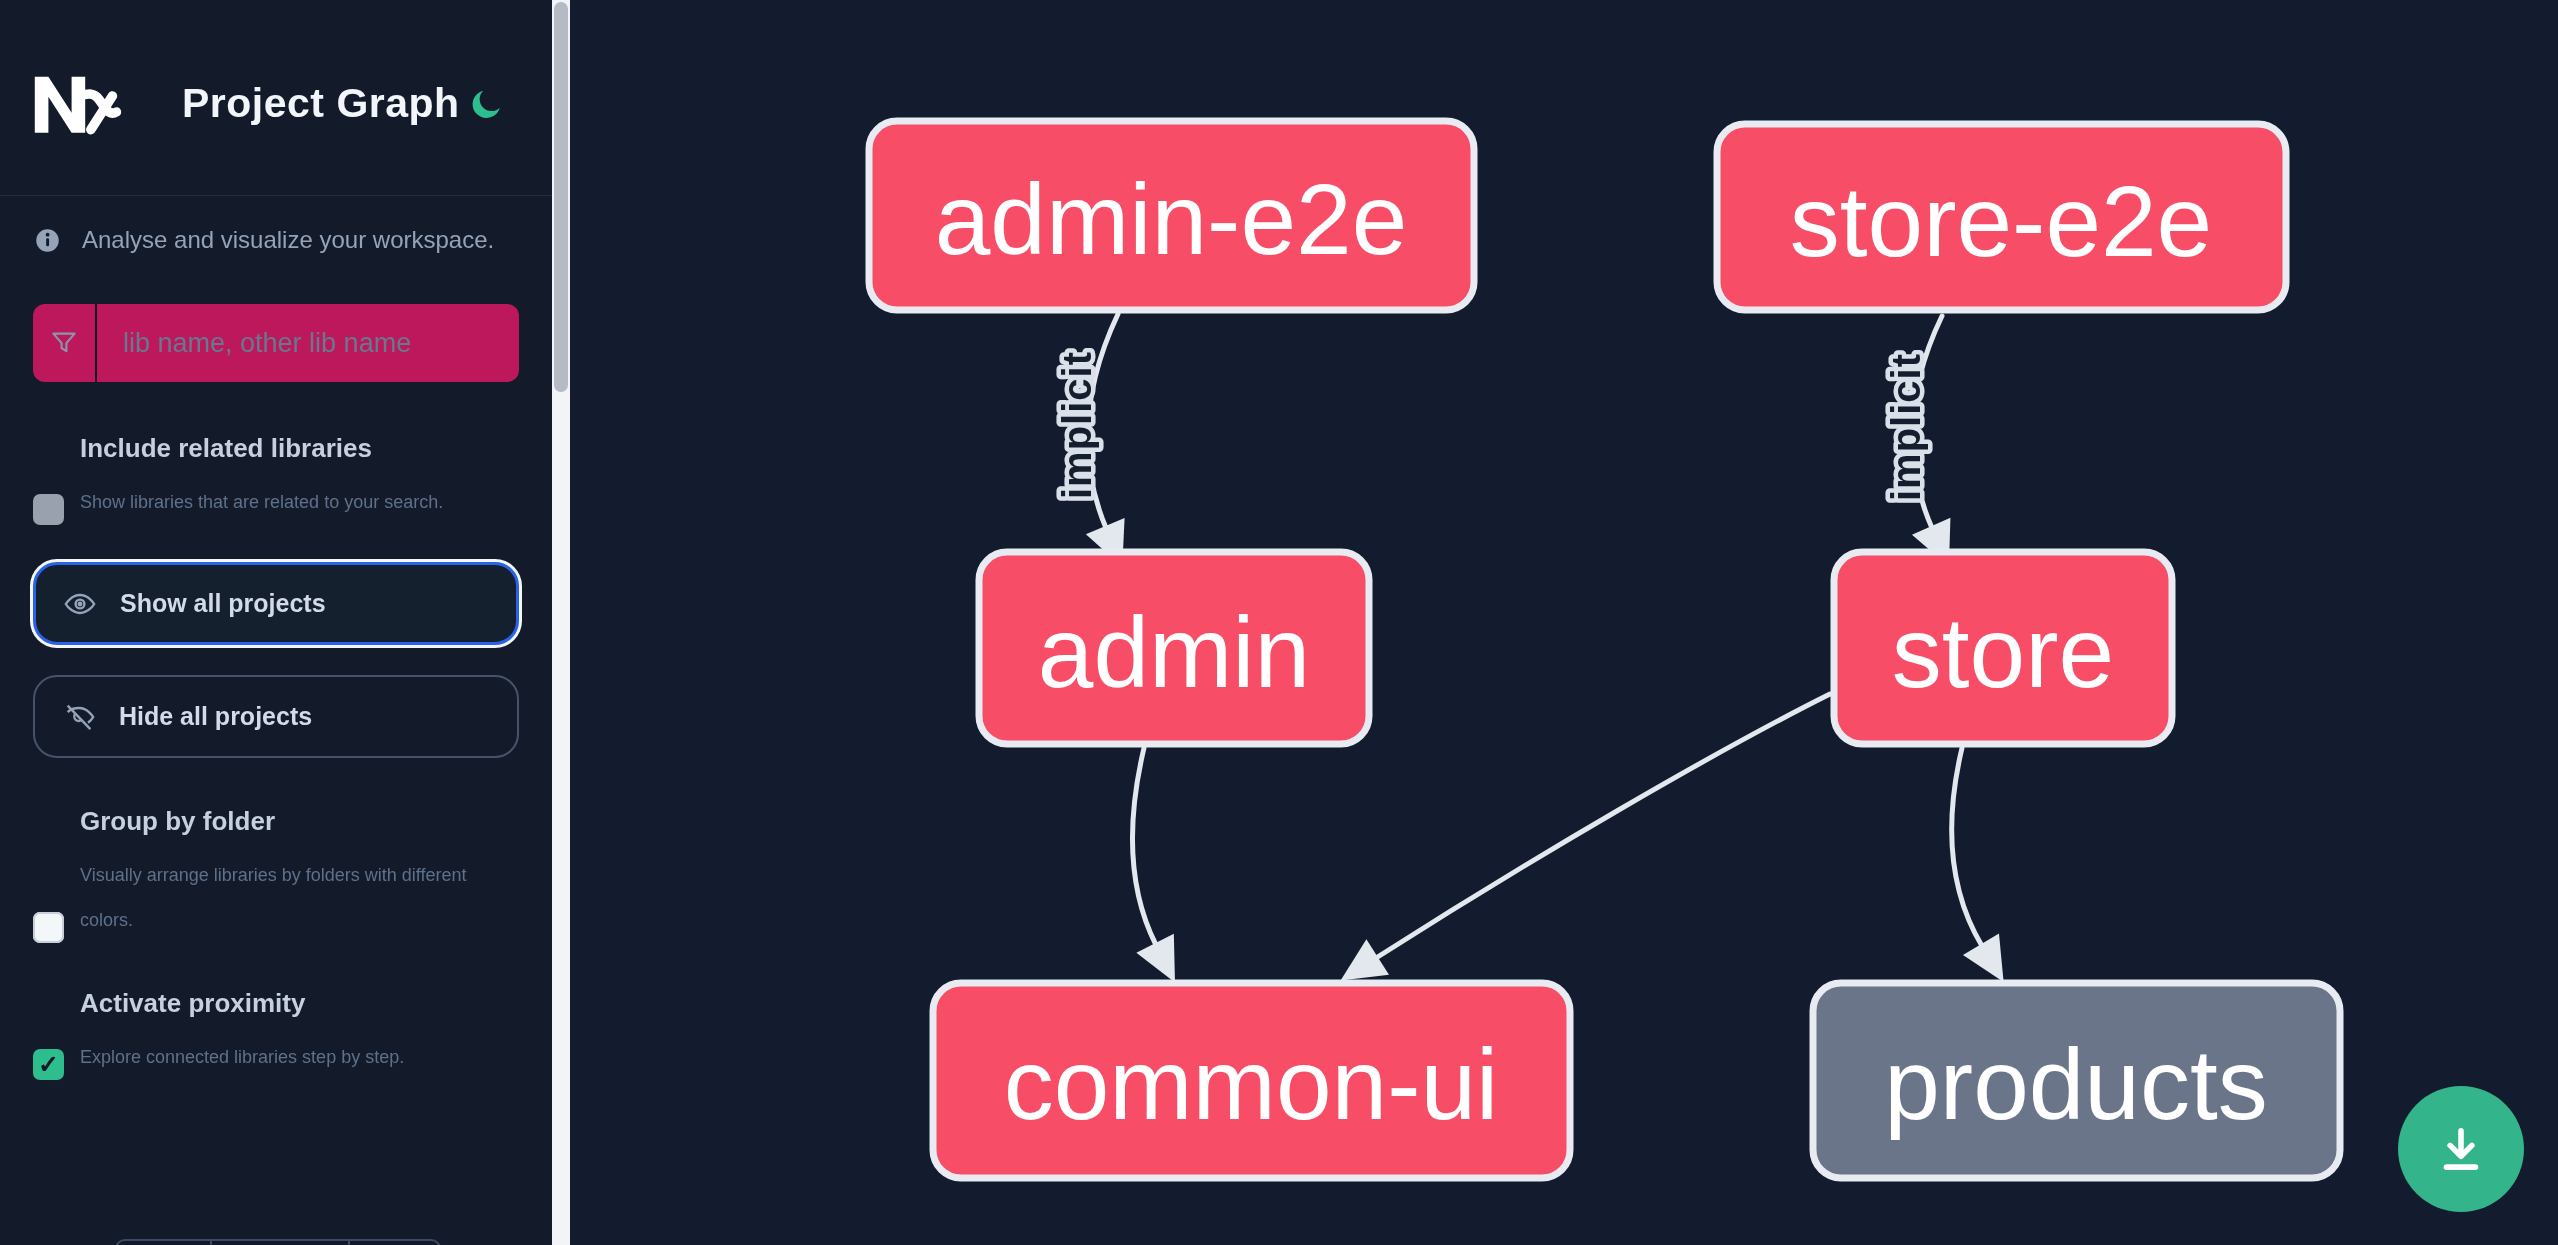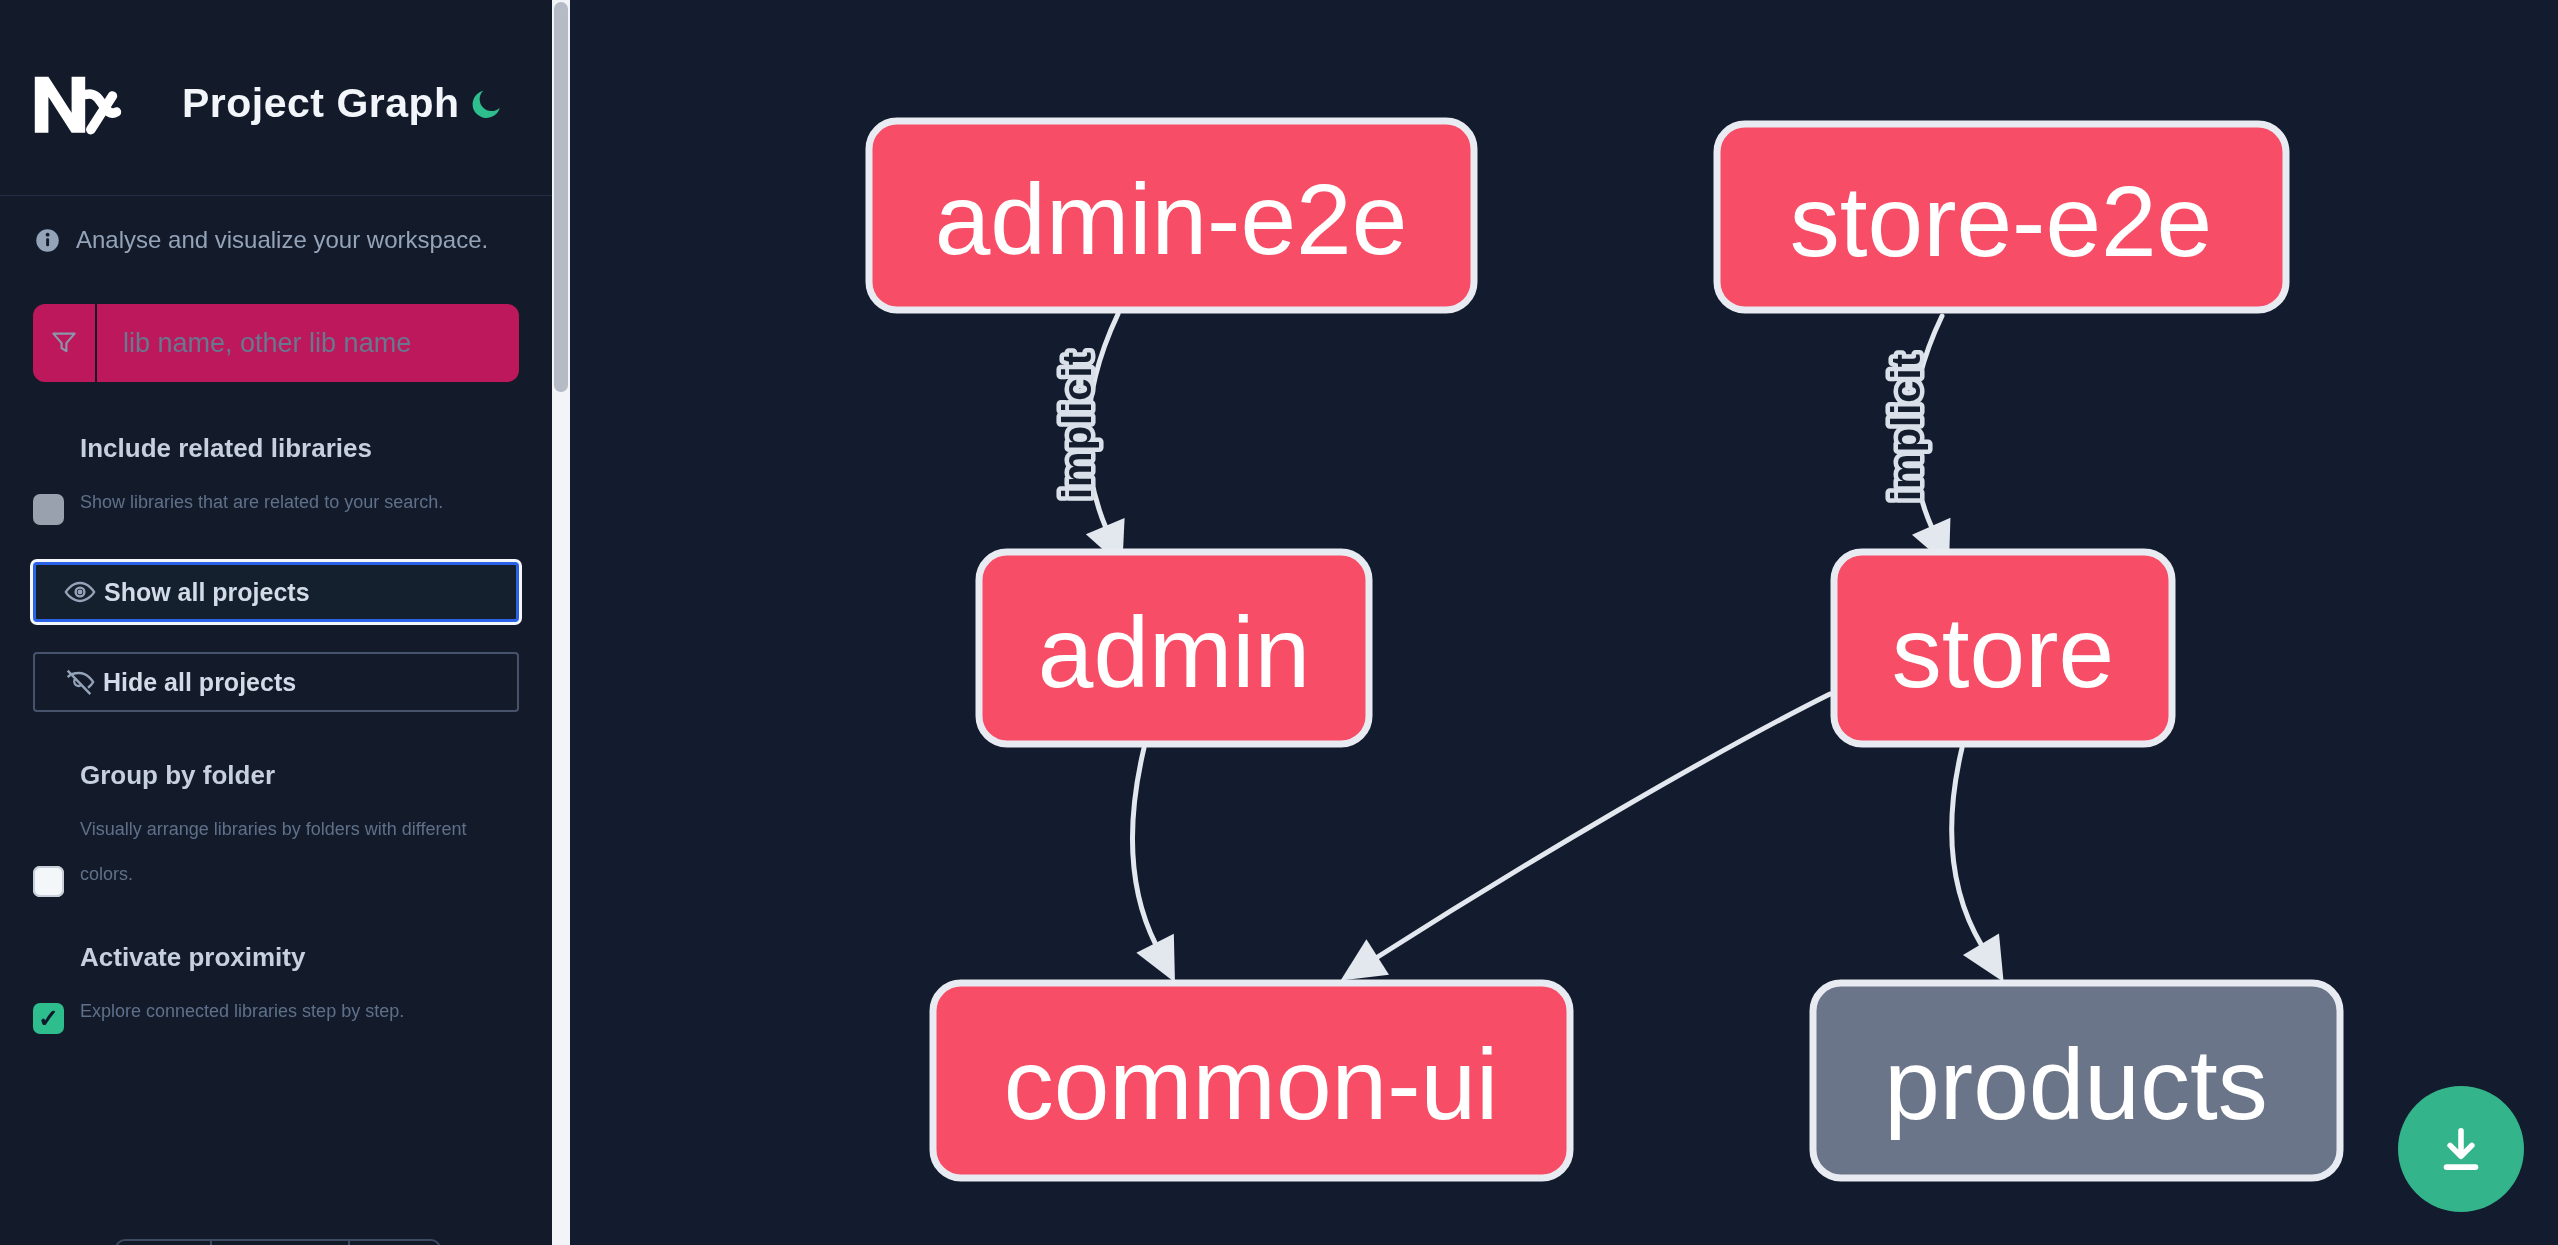--- a/index.html
+++ b/index.html
@@ -23,21 +23,21 @@
   
   .sidebar { position:absolute; left:0; top:0; width:552px; height:1245px;
              background:#131b2b; z-index:2; color:#c6d0de; overflow:hidden; }
   .sb-header { height:196px; display:flex; align-items:center;
                padding:12px 46px 0 30px; border-bottom:1px solid #232e44; }
   .sb-title { margin-left:56px; font-size:41px; font-weight:700; color:#f2f5f9;
               letter-spacing:.5px; white-space:nowrap; }
   .moon-btn { margin-left:auto; width:38px; height:38px; cursor:pointer;
               display:flex; align-items:center; justify-content:center; }
 
-  .info-row { display:flex; align-items:center; gap:15px; margin:30px 34px 0;
+  .info-row { display:flex; align-items:center; gap:21px; margin:30px 34px 0;
               font-size:24px; color:#94a3b8; }
 
   .search { margin:50px 33px 0; height:78px; display:flex; align-items:stretch;
             background:#be185d; border-radius:12px; overflow:hidden; }
   .search .icon-cell { width:64px; display:flex; align-items:center;
                        justify-content:center; border-right:2px solid #121a2a; }
   .search input { flex:1; background:transparent; border:none; outline:none;
                   color:#c9d4e3; font-size:27px; padding:0 26px;
                   font-family:"Liberation Sans", sans-serif; }
   .search input::placeholder { color:#67788f; opacity:1; }
@@ -45,22 +45,22 @@
   .toggle { display:flex; align-items:flex-end; gap:16px; margin:46px 33px 0; }
   .chk { width:31px; height:31px; border-radius:7px; flex:none; margin-top:4px;
          display:flex; align-items:center; justify-content:center; cursor:pointer; }
   .chk.gray  { background:#98a1ad; }
   .chk.white { background:#f4f7fa; box-shadow:inset 0 0 0 2px #c8cfd8; }
   .chk.green { background:#2ebd8d; color:#10192a; font-size:25px; font-weight:900; }
   .t-label { font-size:26px; font-weight:600; color:#c6d0de; line-height:40px; }
   .t-desc  { font-size:18px; color:#5f708a; line-height:45px; margin-top:12px;
              max-width:442px; }
 
-  .btn { height:60px; margin:30px 33px 0; border-radius:4px; display:flex;
-         align-items:center; padding:0 27px; gap:7px; font-size:25px;
+  .btn { height:83px; margin:30px 33px 0; border-radius:24px; display:flex;
+         align-items:center; padding:0 27px; gap:23px; font-size:25px;
          font-weight:600; color:#d2dbe7; background:transparent;
          border:2px solid #46536b; cursor:pointer; }
   .btn.focus { border:3px solid #2b63e8; box-shadow:0 0 0 3px #f4f7fb;
                background:#15202f; margin-top:37px; }
   .btn.affected { border-color:#e03e4d; color:#ef424e; }
   .btn .b-icon { width:34px; height:34px; flex:none; display:flex;
                  align-items:center; }
 
   .segmented { position:absolute; left:115px; top:1239px; width:326px;
                height:44px; border:2px solid #3c4a62; border-bottom:none;

